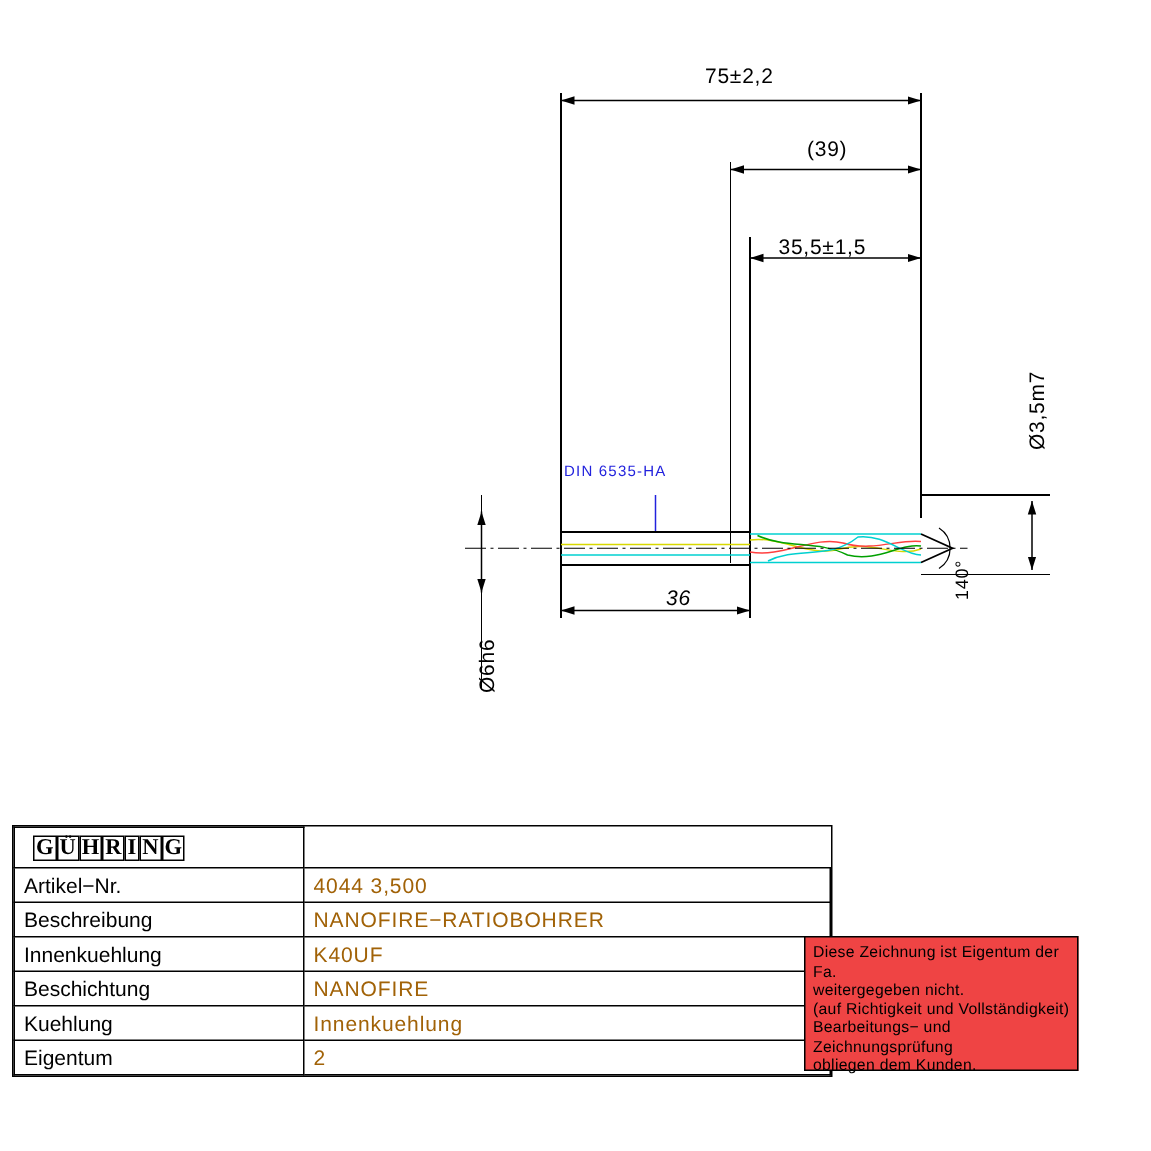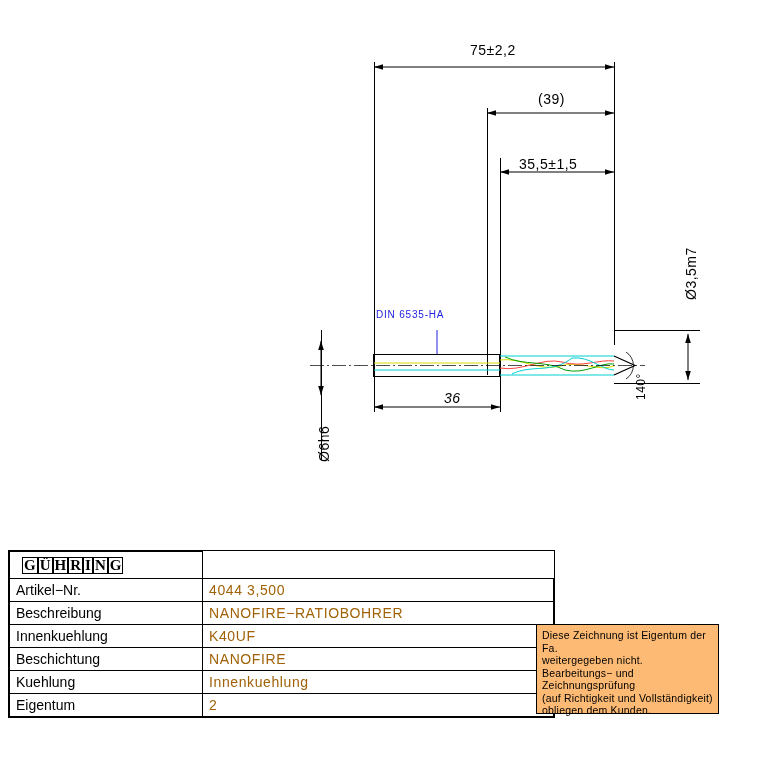--- a/index.html
+++ b/index.html
@@ -94,21 +94,21 @@
   }
 
   
   #notebox {
     position: absolute;
     left: 536px;
     top: 624px;
     width: 183px;
     height: 90px;
     border: 1px solid #000000;
-    background: #fdba74;
+    background: #ef4444;
     padding: 4px 5px;
     box-sizing: border-box;
   }
   #notebox p {
     margin: 0;
     font-family: "Liberation Sans", sans-serif;
     font-size: 10.5px;
     line-height: 12.5px;
     color: #000000;
     letter-spacing: 0.2px;
@@ -245,16 +245,16 @@
       <td class="key">Eigentum</td>
       <td class="val">2</td>
     </tr>
   </tbody>
     </table>
 </div>
 
 <div id="notebox">
   <p>Diese Zeichnung ist Eigentum der Fa.</p>
   <p>weitergegeben nicht.</p>
+  <p>(auf Richtigkeit und Vollständigkeit)</p>
   <p>Bearbeitungs− und Zeichnungsprüfung</p>
-  <p>(auf Richtigkeit und Vollständigkeit)</p>
   <p>obliegen dem Kunden.</p>
 </div>
 
 </body></html>

